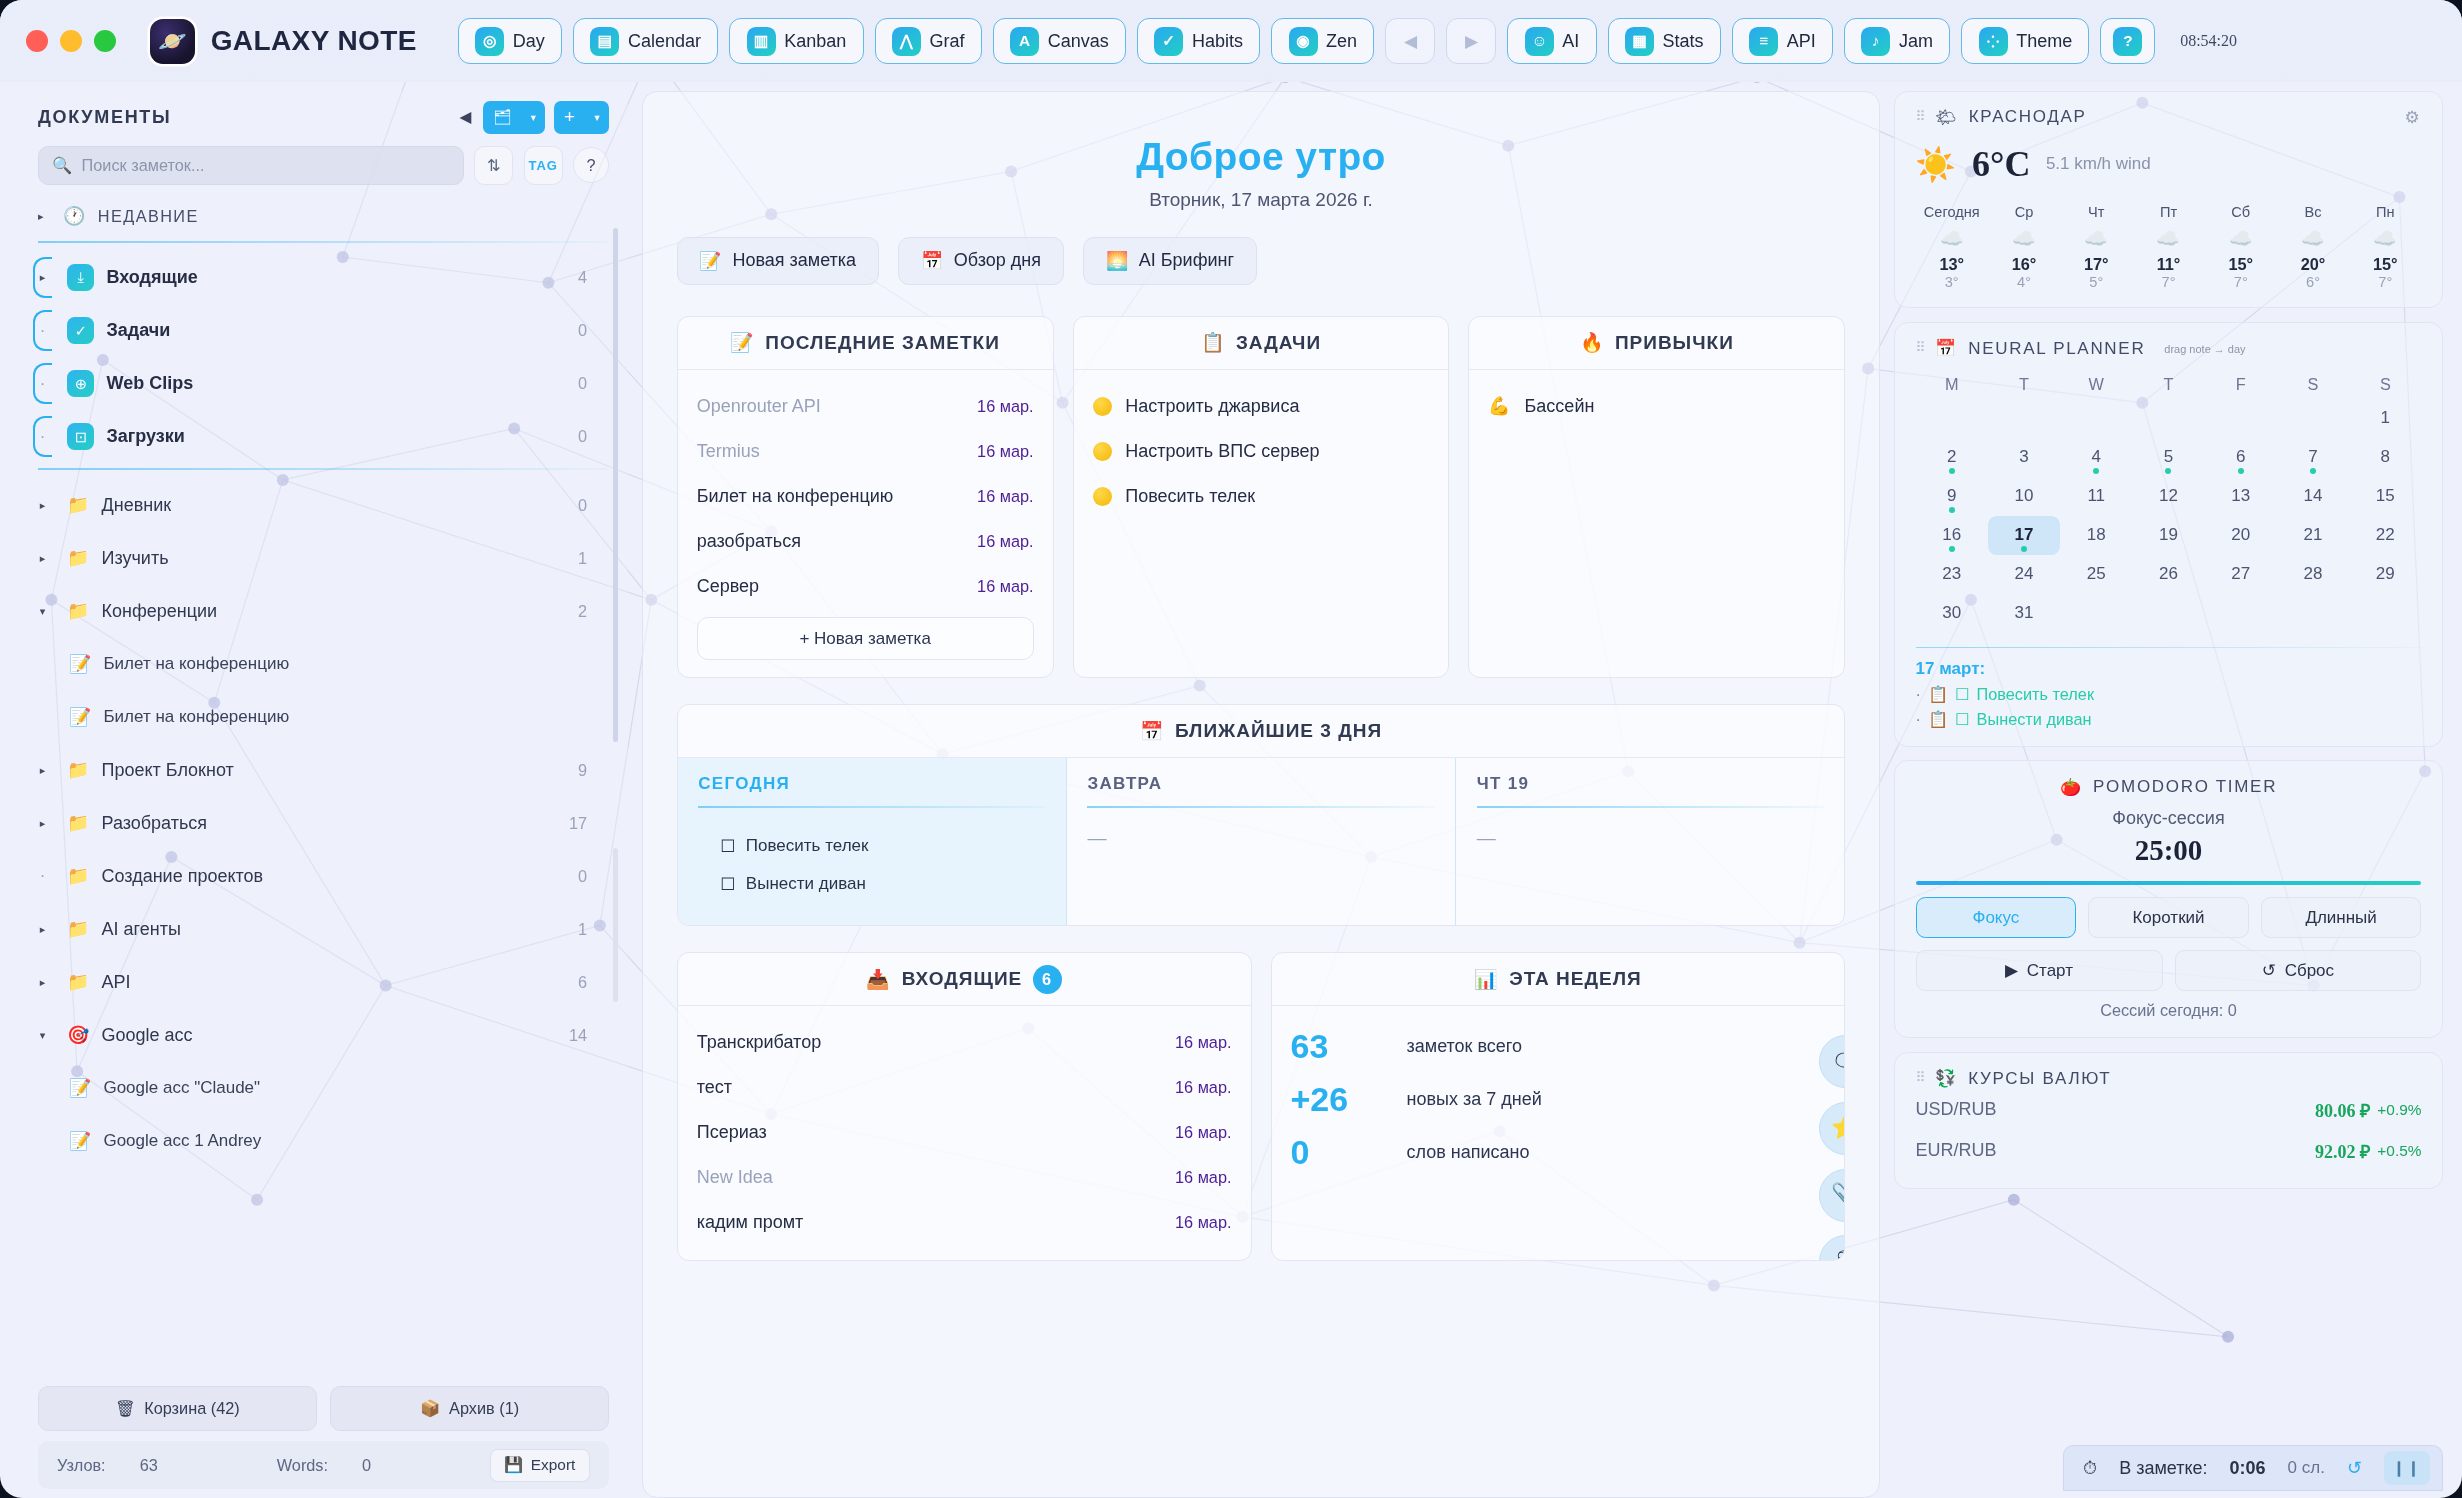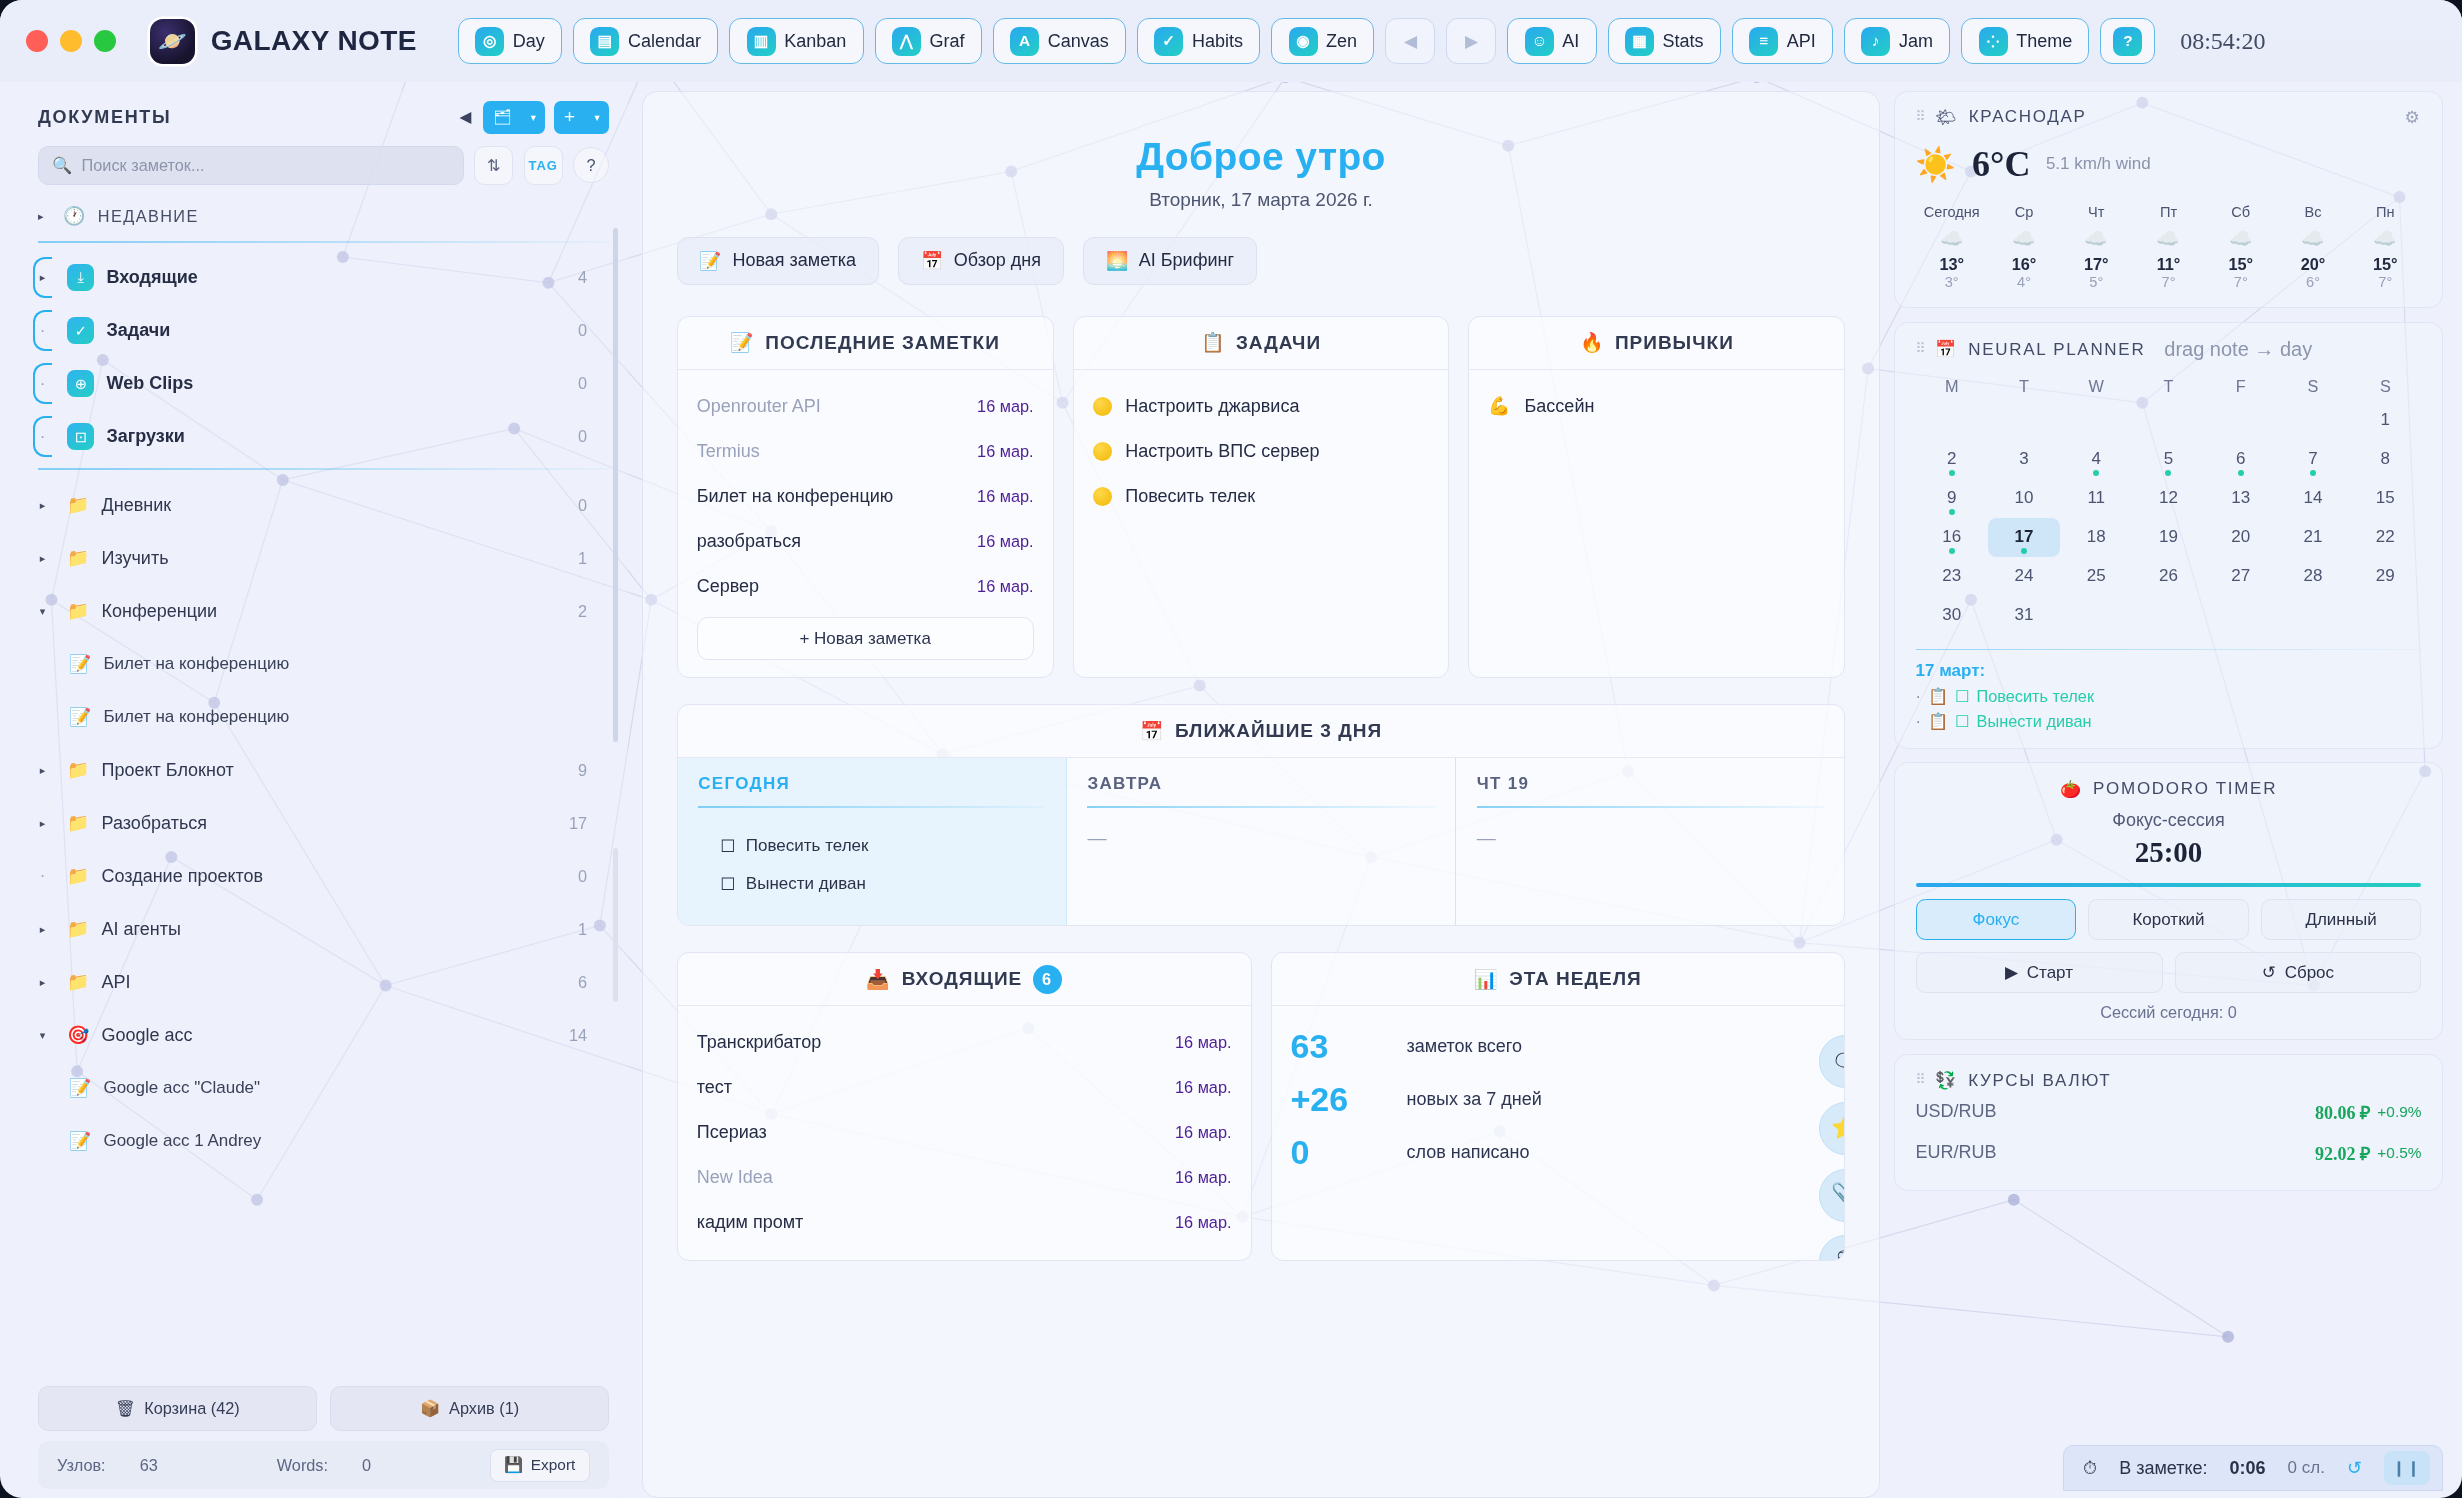--- a/index.html
+++ b/index.html
@@ -48,21 +48,21 @@
     background:linear-gradient(145deg,#2aa8f0,#22cfc4);
     color:#fff; font-size:15.4px; display:flex;
     align-items:center; justify-content:center; font-weight:bold;
   }
   .arrowbtn {
     width:50px; height:46px; border:1.3px solid #cfd8ef; border-radius:12px;
     background:rgba(255,255,255,.35); display:flex; align-items:center;
     justify-content:center; color:#b3bcd6; font-size:17px;
   }
   .qbtn { padding:0 12px; }
-  .clock { font-size:24px; color:#414a63; margin-left:13.7px; font-family:"Liberation Serif",serif; }
+  .clock { font-size:16px; color:#414a63; margin-left:13.7px; font-family:"Liberation Serif",serif; }
   
   .body-wrap { position:relative; z-index:2; display:flex; height:1416px; padding:8.6px 19px 0 19px; gap:13.7px; }
   
   .sidebar {
     width:609px; flex:0 0 609px; position:relative;
     display:flex; flex-direction:column;
     background:rgba(238,241,251,.35);
     border-radius:13.7px;
   }
   .side-head { display:flex; align-items:center; padding:10.3px 19px 8.6px 19px; }
@@ -818,21 +818,21 @@
             <div class="lo">7°</div>
             </div>
         </div>
       </div>
 
       <div class="wcard">
         <div class="wc-head">
           <span class="grip">⠿</span>
           <span>📅</span>
           <span>NEURAL PLANNER</span>
-          <span style="letter-spacing:0; font-size:20px; color:#8d95ad; margin-left:8.6px;">drag note → day</span>
+          <span style="letter-spacing:0; font-size:11px; color:#8d95ad; margin-left:8.6px;">drag note → day</span>
         </div>
         <div class="cal-head">
           <div>M</div>
           <div>T</div>
           <div>W</div>
           <div>T</div>
           <div>F</div>
           <div>S</div>
           <div>S</div>
         </div>

